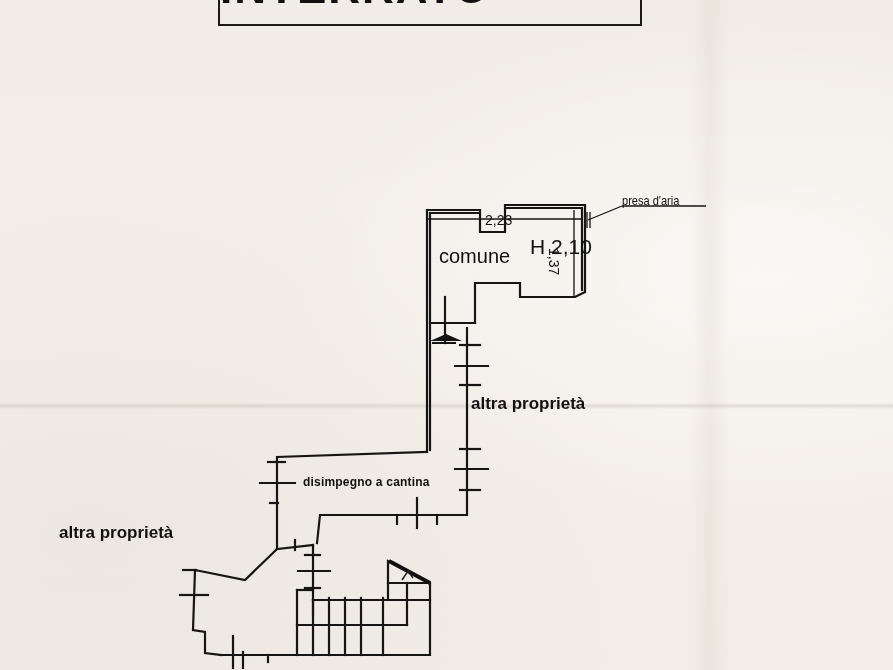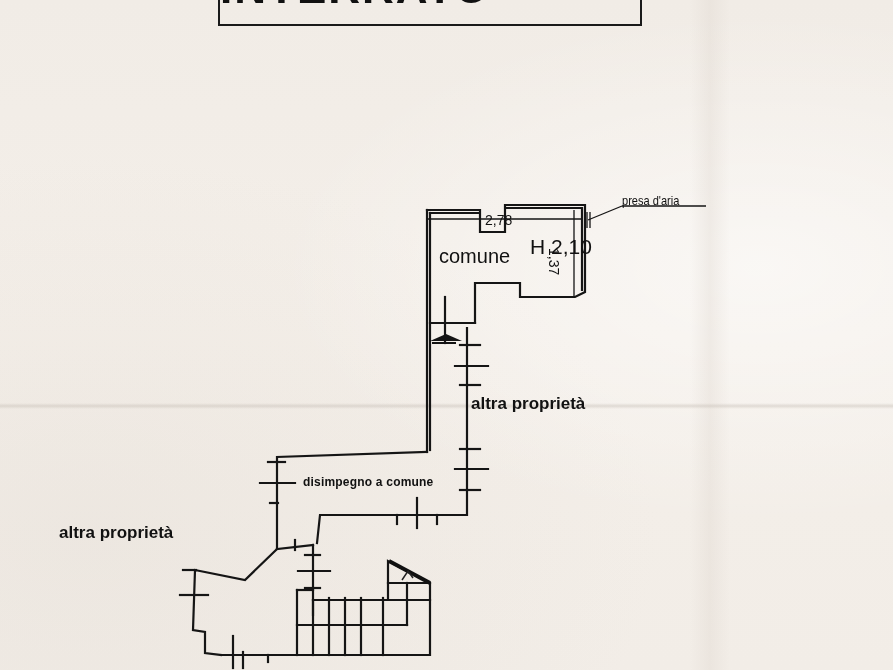--- a/index.html
+++ b/index.html
@@ -172,21 +172,21 @@
       <line x1="588" y1="220" x2="622" y2="206"></line>
       <line x1="622" y1="206" x2="706" y2="206"></line>
     </g>
 
     <g>
       <polygon points="430,341 446,334 462,341" fill="#141414"></polygon>
       <line x1="432" y1="343" x2="456" y2="343" stroke="#141414" stroke-width="2"></line>
     </g>
   </svg>
 
-  <span class="label lbl-dim-278">2,78</span>
+  <span class="label lbl-dim-278">2,23</span>
   <span class="label lbl-cantina">comune</span>
   <span class="label lbl-height">H 2,10</span>
   <span class="label lbl-dim-137">1,37</span>
   <span class="label lbl-presa">presa d'aria</span>
   <span class="label lbl-altra-right">altra proprietà</span>
-  <span class="label lbl-disimpegno">disimpegno a comune</span>
+  <span class="label lbl-disimpegno">disimpegno a cantina</span>
   <span class="label lbl-altra-left">altra proprietà</span>
 </div>
 
 </body></html>

